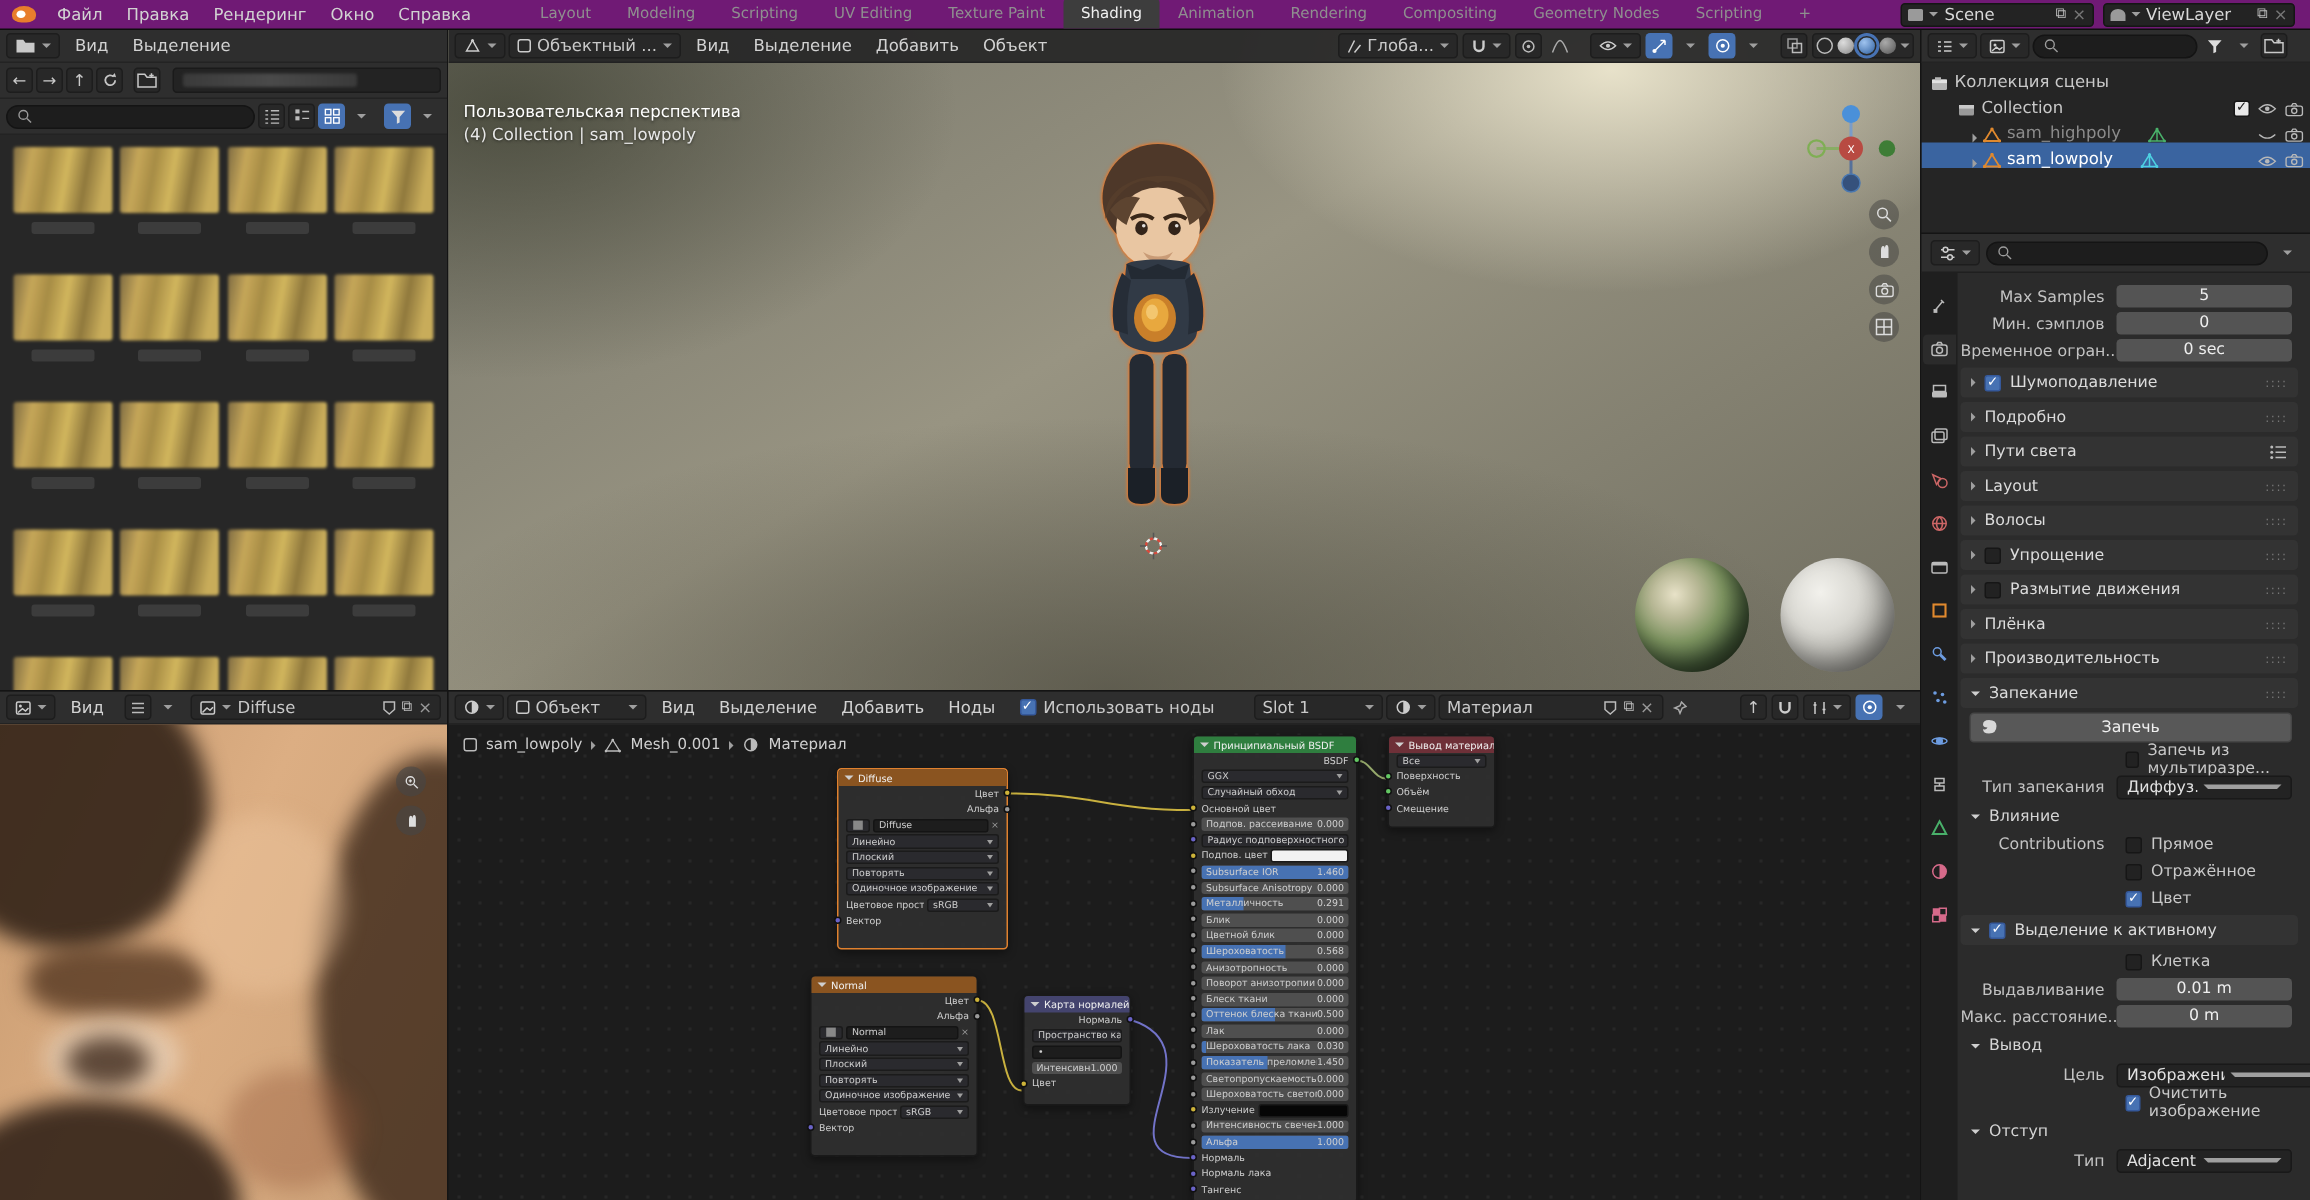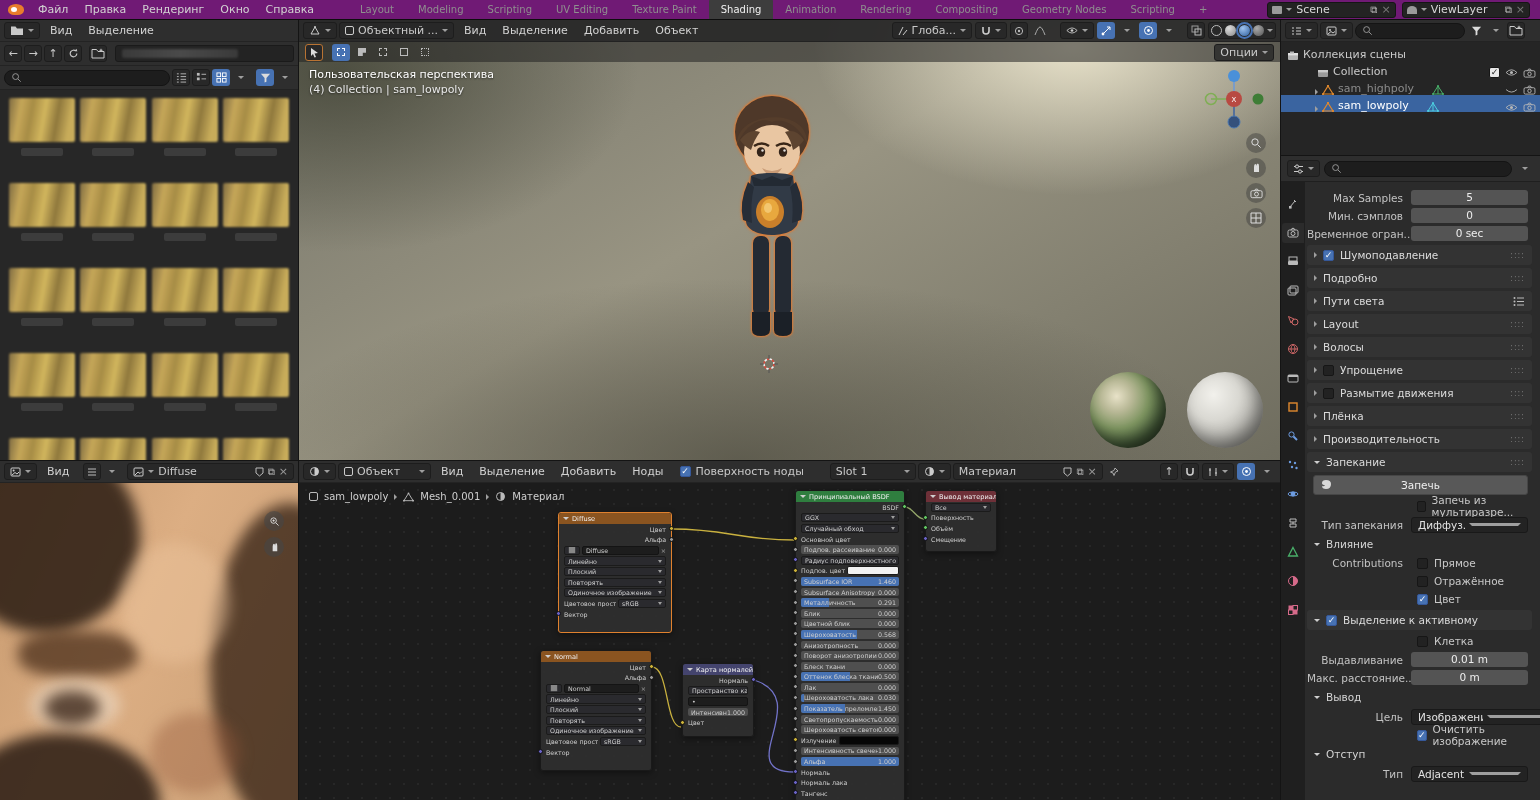--- a/index.html
+++ b/index.html
@@ -474,46 +474,20 @@
           </div>
         <div class="shadeballs">
           <span class="sball w"></span>
           <span class="sball s"></span>
           <span class="sball m active"></span>
           <span class="sball r"></span>
           <span class="caret"></span>
         </div>
       </div>
     </div>
-    <div class="vp-hdr2">
-      <div class="ibtn box" style="border-color:#b87333">
-          <svg class="ic" width="11" height="11" viewBox="0 0 11 11">
-            <path d="M2,1 L9,6 L5.5,6.5 L7,10 L5.5,10.5 L4,7 L2,9 Z" fill="#ddd"></path>
-          </svg>
-        </div>
-      <div class="ibtn blue" style="margin-left:6px">
-          <span style="width:8px;height:8px;border:1px dashed #fff;display:inline-block"></span>
-        </div>
-      <div class="ibtn">
-          <span style="width:8px;height:8px;background:#bbb;display:inline-block;clip-path:polygon(0 0,100% 0,100% 60%,60% 60%,60% 100%,0 100%)"></span>
-        </div>
-      <div class="ibtn">
-          <span style="width:8px;height:8px;border:1px dashed #bbb;display:inline-block"></span>
-        </div>
-      <div class="ibtn">
-          <span style="width:8px;height:8px;border:1px solid #bbb;display:inline-block"></span>
-        </div>
-      <div class="ibtn">
-          <span style="width:8px;height:8px;border:1px dotted #bbb;display:inline-block"></span>
-        </div>
-      <div class="dd" style="margin-left:auto;background:rgba(40,40,40,.8)">
-          <span>Опции</span>
-          <span class="caret"></span>
-        </div>
-    </div>
     <div class="vp-text" style="left:10px;top:48px">Пользовательская перспектива</div>
     <div class="vp-text" style="left:10px;top:63px;color:#e8e8e8">(4) Collection | sam_lowpoly</div>
   </div>
 
   <div id="outliner" class="region">
     <div class="hrow" style="background:#2e2e2e">
       <div class="dd">
           <svg class="ic" width="11" height="10" viewBox="0 0 11 10">
             <path d="M1,2 h2 M1,5 h2 M1,8 h2 M5,2 h5 M5,5 h5 M5,8 h5" stroke="#ccc"></path>
           </svg>
@@ -553,21 +527,21 @@
           <span>
             <svg class="ic" width="12" height="10" viewBox="0 0 12 10">
               <rect x="1" y="2" width="10" height="7" rx="1" fill="#b5b5b5"></rect>
               <rect x="1" y="2" width="10" height="2.4" fill="#e2e2e2"></rect>
               <rect x="3" y="0.5" width="4" height="2" fill="#b5b5b5"></rect>
             </svg>
           </span>
           <span class="lbl">Коллекция сцены</span>
           <span class="ol-right"></span>
         </div>
-        <div class="ol-row" style="padding-left: 36px;">
+        <div class="ol-row" style="padding-left: 24px;">
           <span>
             <svg class="ic" width="12" height="10" viewBox="0 0 12 10">
               <rect x="1" y="2" width="10" height="7" rx="1" fill="#9a9a9a"></rect>
               <rect x="1" y="2" width="10" height="2.4" fill="#c9c9c9"></rect>
             </svg>
           </span>
           <span class="lbl">Collection</span>
           <span class="ol-right">
             <span class="cb white">✓</span>
             <span>
@@ -1007,21 +981,21 @@
           <span class="caret"></span>
         </div>
       <div id="sh-menus" style="display:flex">
           <div class="mi">Вид</div>
           <div class="mi">Выделение</div>
           <div class="mi">Добавить</div>
           <div class="mi">Ноды</div>
         </div>
       <div style="display:flex;align-items:center;gap:5px;margin-left:6px">
         <span class="cb on">✓</span>
-        <span>Поверхность ноды</span>
+        <span>Использовать ноды</span>
       </div>
       <div class="dd" style="margin-left:24px;min-width:86px">
           <span style="flex:1">Slot 1</span>
           <span class="caret"></span>
         </div>
       <div class="dd">
           <svg class="ic" width="11" height="11" viewBox="0 0 11 11">
             <circle cx="5.5" cy="5.5" r="4" fill="none" stroke="#ccc"></circle>
             <path d="M5.5,1.5 a4,4 0 0 1 0,8" fill="#ccc"></path>
           </svg>

